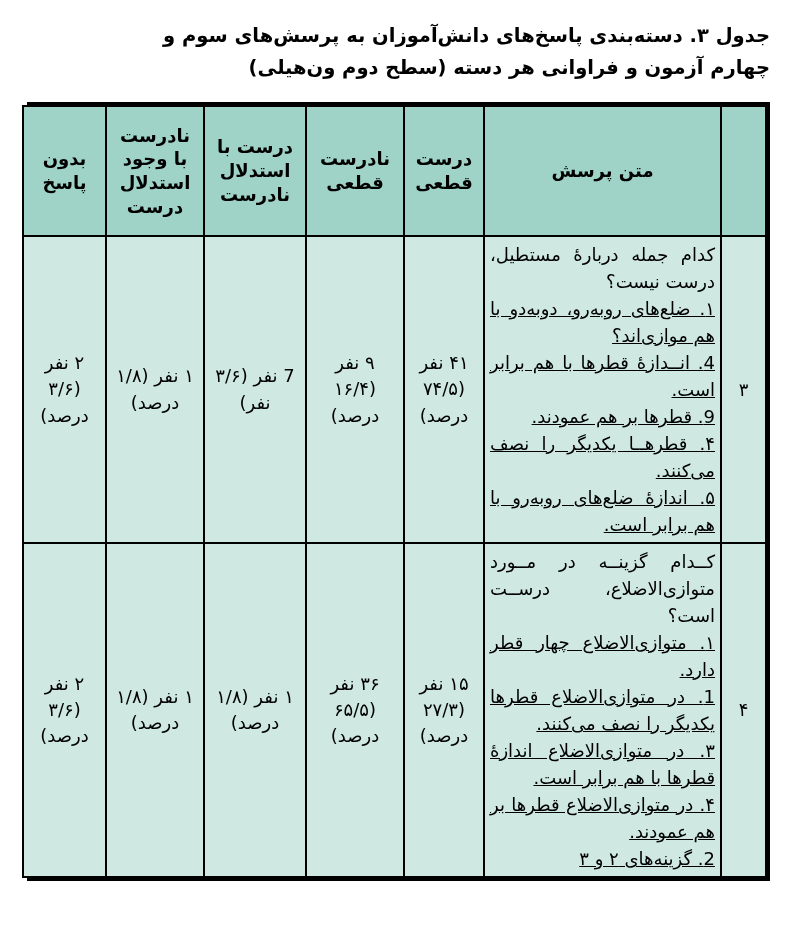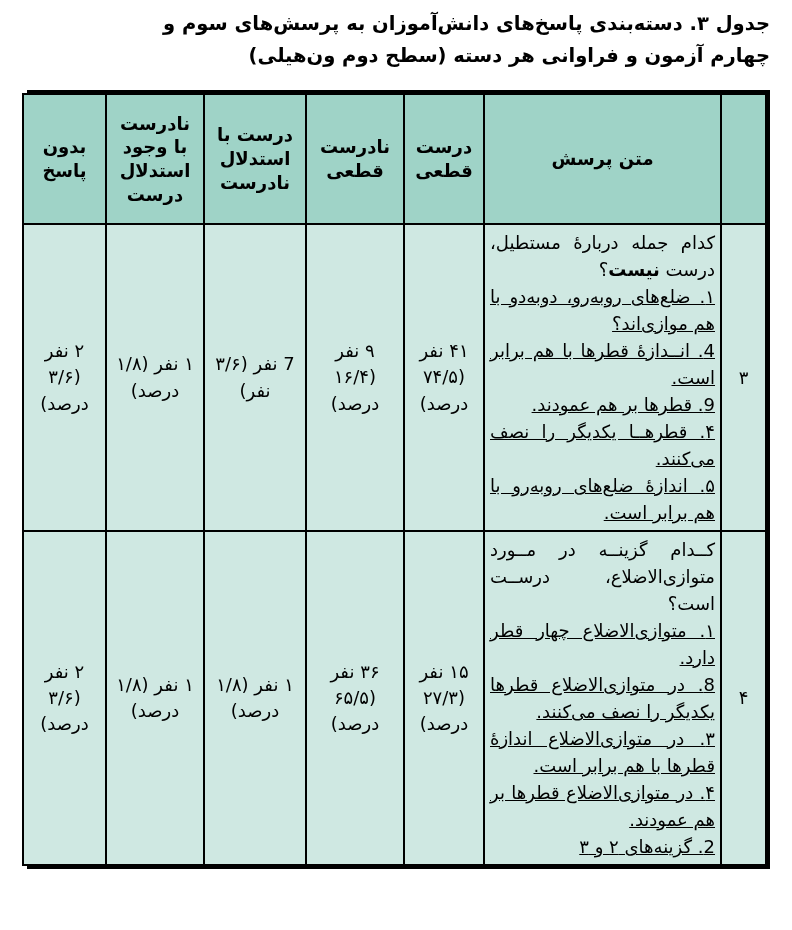--- a/index.html
+++ b/index.html
@@ -25,20 +25,21 @@
   
   #table-caption {
     direction: rtl;
     text-align: right;
     padding: 8px 22px 0 120px;
     font-size: 19.5px;
     font-weight: bold;
     line-height: 1.62;
     letter-spacing: 0px;
     font-family: "DejaVu Sans", "Liberation Sans", sans-serif;
+    margin-top: 12px;
   }
 
   
   #table-wrap {
     position: absolute;
     left: 27px;
     top: 90px;
     width: 743px;
     box-sizing: border-box;
     border: 3px solid #000000;
@@ -98,21 +99,21 @@
   td.stat-cell {
     text-align: center;
     vertical-align: top;
     font-size: 18px;
     line-height: 1.45;
     padding-top: 7px;
   }
 
   .q-stem { display: block; text-align: justify; text-align-last: right; }
   .q-opt  { display: block; text-align: justify; text-align-last: right; text-decoration: underline; }
-  .neg    { font-weight: bold; }
+  .neg    { font-weight: normal; }
 
   
   col.c-num  { width: 45px; }
   col.c-text { width: 237px; }
   col.c-s1   { width: 80px; }
   col.c-s2   { width: 98px; }
   col.c-s3   { width: 102px; }
   col.c-s4   { width: 98px; }
   col.c-s5   { width: 83px; }
 </style>
@@ -164,21 +165,21 @@
           <td class="stat-cell">7 نفر (۳/۶ نفر)</td>
           <td class="stat-cell">۱ نفر (۱/۸ درصد)</td>
           <td class="stat-cell">۲ نفر (۳/۶ درصد)</td>
         </tr>
 
         <tr>
           <td class="num-cell">۴</td>
           <td class="question-cell">
             <span class="q-stem"><span>کــدام گزینــه در مــورد متوازی‌الاضلاع، درســت است؟</span><span class="neg"></span><span></span></span>
             <span class="q-opt">۱. متوازی‌الاضلاع چهار قطر دارد.</span>
-            <span class="q-opt">8. در متوازی‌الاضلاع قطرها یکدیگر را نصف می‌کنند.</span>
+            <span class="q-opt">1. در متوازی‌الاضلاع قطرها یکدیگر را نصف می‌کنند.</span>
             <span class="q-opt">۳. در متوازی‌الاضلاع اندازۀ قطرها با هم برابر است.</span>
             <span class="q-opt">۴. در متوازی‌الاضلاع قطرها بر هم عمودند.</span>
             <span class="q-opt">2. گزینه‌های ۲ و ۳</span>
           </td>
           <td class="stat-cell">۱۵ نفر (۲۷/۳ درصد)</td>
           <td class="stat-cell">۳۶ نفر (۶۵/۵ درصد)</td>
           <td class="stat-cell">۱ نفر (۱/۸ درصد)</td>
           <td class="stat-cell">۱ نفر (۱/۸ درصد)</td>
           <td class="stat-cell">۲ نفر (۳/۶ درصد)</td>
         </tr>

